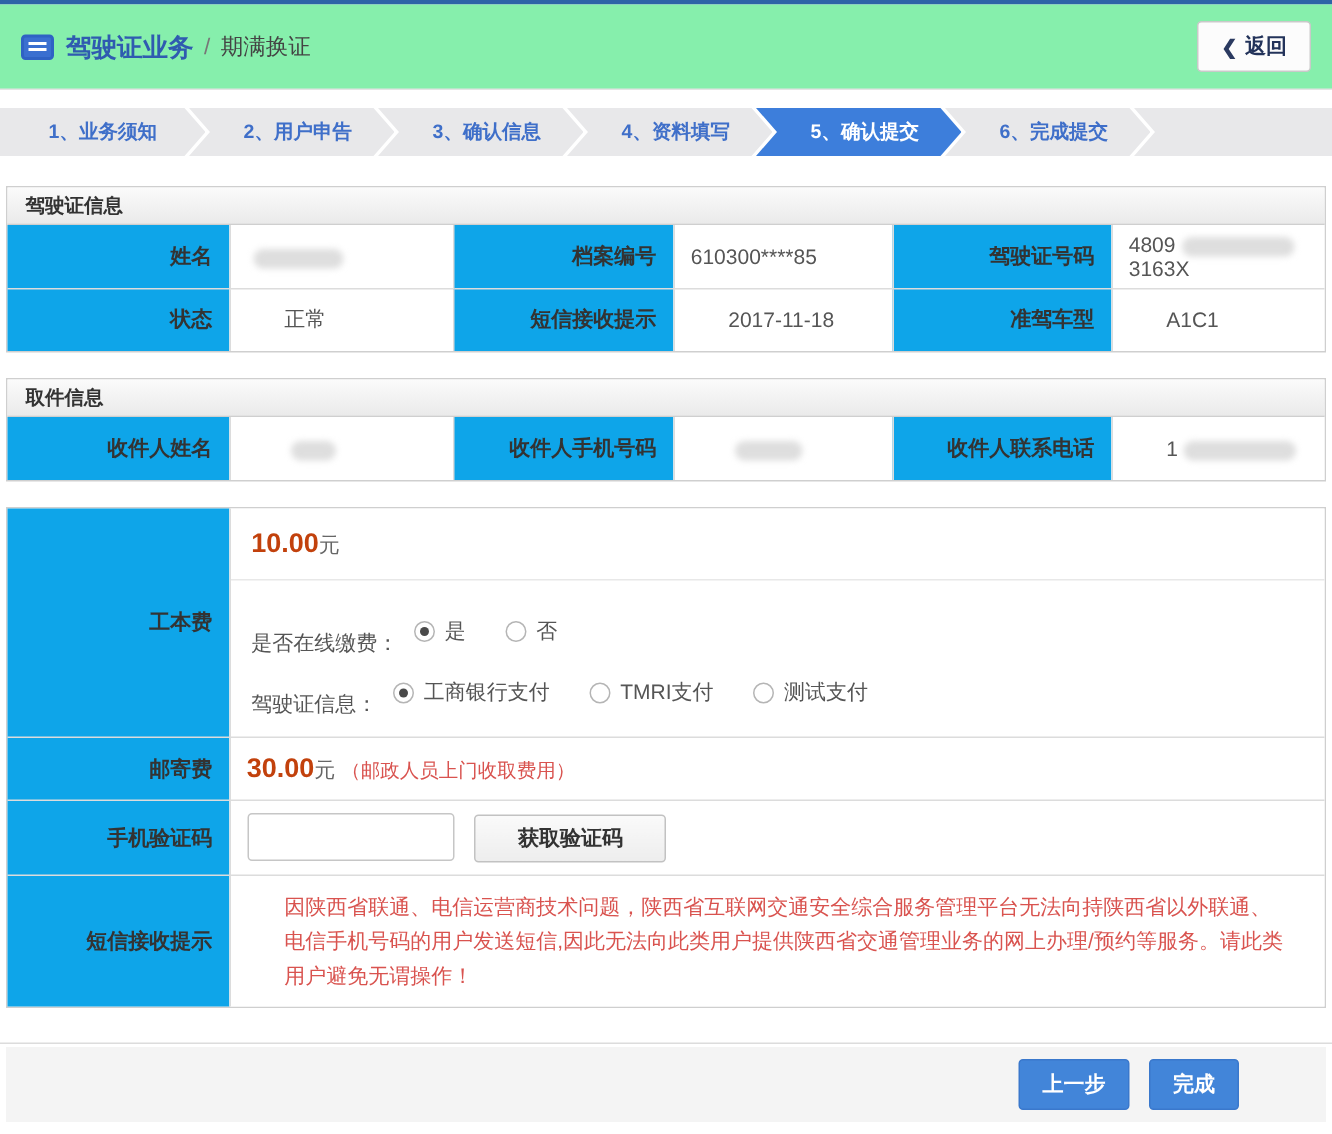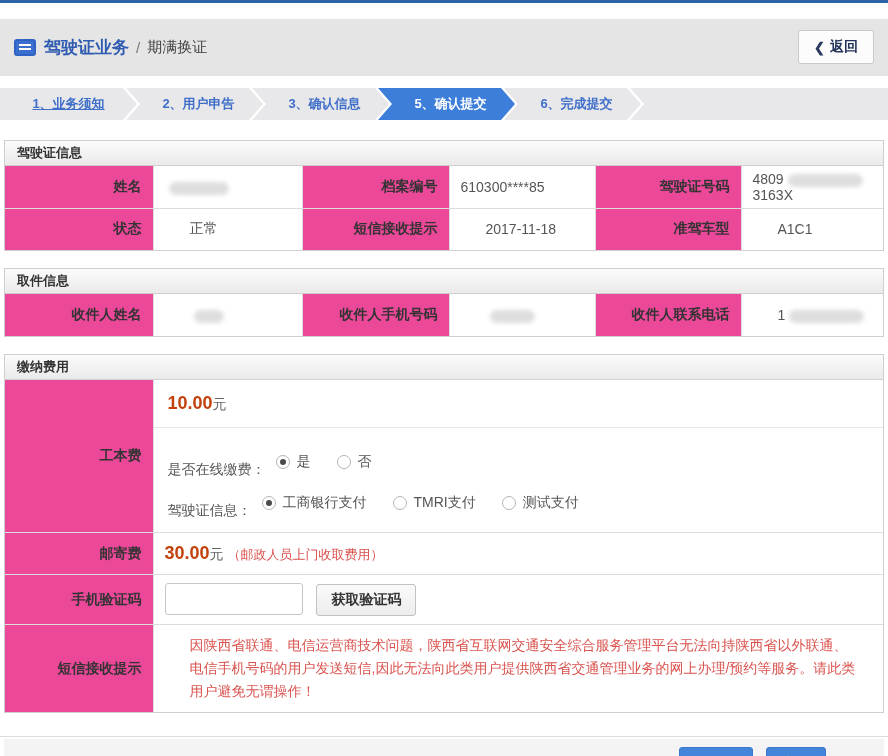--- a/index.html
+++ b/index.html
@@ -2,54 +2,54 @@
 <html><head>
 <meta charset="utf-8">
 <style>
   * { margin:0; padding:0; box-sizing:border-box; }
   html,body { width:888px; height:756px; background:#fff; overflow:hidden;
     font-family:"Liberation Sans","DejaVu Sans",sans-serif; }
 
   
   .top-border { height:3px; background:#2d64a7; }
   .header { height:57px; display:flex; align-items:center; padding:0 14px;
-    border-bottom:1px solid #e4e4e4; background:#e5e5e5;margin-top:16px; }
+    border-bottom:1px solid #e4e4e4; background:#86efac; }
   .hd-icon { width:22px; height:17px; border:2px solid #2f62c4; border-radius:3px;
     margin-right:8px; position:relative; background:#3a6fd0; }
   .hd-icon::before { content:""; position:absolute; left:3px; right:3px; top:3px;
     height:2px; background:#fff; box-shadow:0 4px 0 #fff; }
   .hd-title { font-size:17px; font-weight:bold; color:#2f5bb0; }
   .hd-divider { font-size:15px; color:#777; margin:0 7px; }
   .hd-subtitle { font-size:15px; color:#444; }
   .spacer { flex:1; }
   .back-btn { display:flex; align-items:center; gap:5px; background:#fcfcfc;
     border:1px solid #c9c9c9; border-radius:3px; padding:7px 15px; font-size:14px;
     color:#23335a; font-weight:bold; cursor:pointer; }
   .back-btn .chev { font-size:13px; color:#2b3a60; }
 
   
   .steps { display:flex; margin:12px 0 0 0; height:32px; }
   .step { width:137px; height:32px; background:#e8e8ea; color:#3f6fc9;
     font-size:13px; font-weight:bold; line-height:32px; text-align:center;
     clip-path:polygon(0 0, calc(100% - 14px) 0, 100% 50%, calc(100% - 14px) 100%, 0 100%, 14px 50%);
     padding-left:8px; }
-  .step:first-child { clip-path:polygon(0 0, calc(100% - 14px) 0, 100% 50%, calc(100% - 14px) 100%, 0 100%); padding-left:0;text-decoration:underline; }
+  .step:first-child { clip-path:polygon(0 0, calc(100% - 14px) 0, 100% 50%, calc(100% - 14px) 100%, 0 100%); padding-left:0; }
   .step + .step, .step-filler { margin-left:-11px; }
   .step.active { background:#3d7edb; color:#fff; }
   .step-filler { flex:1; height:32px; background:#e8e8ea;
     clip-path:polygon(0 0, 100% 0, 100% 100%, 0 100%, 14px 50%); }
 
   
   .section { margin:20px 4px 0 4px; border:1px solid #cfcfcf; }
   .sec-title { height:25px; line-height:24px; padding-left:12px; font-size:13px;
     font-weight:bold; color:#333; background:linear-gradient(#fbfbfb,#eaeaea);
     border-bottom:1px solid #cfcfcf; }
   table.info { width:100%; border-collapse:collapse; table-layout:fixed; }
   table.info td { border:1px solid #dcdcdc; height:42px; font-size:14px; padding:0 11px; }
-  table.info td.lbl { background:#ec4899; color:#333; font-weight:bold; text-align:right; }
+  table.info td.lbl { background:#0ea5e9; color:#333; font-weight:bold; text-align:right; }
   table.info td.val { background:#fff; color:#555; text-align:left; }
   table.info tr td:first-child { border-left:none; }
   table.info tr td:last-child { border-right:none; }
   table.info tr:first-child td { border-top:none; }
   table.info tr:last-child td { border-bottom:none;padding-left:36px; }
 
   .pill { display:inline-block; height:13px; border-radius:7px; background:#dedede;
     filter:blur(2px); vertical-align:middle; margin:0 4px; }
   .pill.w30{width:30px}.pill.w45{width:45px}.pill.w60{width:60px}
   .pill.w75{width:75px}.pill.w150{width:150px}
@@ -63,21 +63,21 @@
   .radio-rows { padding:10px 14px 12px 14px; }
   .radio-line { display:flex; align-items:center; margin-top:7px; font-size:14px; color:#555; }
   .radio-line .rl-label { margin-right:10px;margin-top:16px; }
   .radio-opt { display:flex; align-items:center; margin-right:26px; cursor:pointer; }
   .radio { width:14px; height:14px; border:1px solid #b5b5b5; border-radius:50%;
     background:#fff; margin-right:7px; position:relative; flex:0 0 auto; }
   .radio.checked::after { content:""; position:absolute; left:3px; top:3px;
     width:6px; height:6px; border-radius:50%; background:#4a4a4a; }
   .sms-input { width:138px; height:32px; border:1px solid #c6c6c6; border-radius:3px;
     padding:0 8px; font-size:14px; margin-right:10px; }
-  .code-btn { height:32px; padding:0 14px; background:linear-gradient(#fafafa,#ededed);
+  .code-btn { height:32px; padding:0 28px; background:linear-gradient(#fafafa,#ededed);
     border:1px solid #c2c2c2; border-radius:3px; font-size:14px; font-weight:bold;
     color:#333; cursor:pointer; }
   .notice-text { font-size:14px; color:#d9534f; line-height:23px; padding:9px 14px 9px 0; }
 
   
   .page-bottom { margin-top:23px; border-top:1px solid #dcdcdc; padding:2px 4px 0 4px; }
   .footer-bar { background:#f4f4f4; height:50px; display:flex; align-items:center;
     justify-content:flex-end; gap:13px; padding-right:58px; }
   .btn-primary { background:#4285d9; border:1px solid #3a78cc; border-radius:3px;
     color:#fff; font-size:14px; font-weight:bold; padding:7px 15px; cursor:pointer; }
@@ -96,20 +96,21 @@
   <button class="back-btn">
     <span class="chev">❮</span>
     <span>返回</span>
   </button>
 </div>
 
 <div class="steps">
   <div class="step">1、业务须知</div>
   <div class="step">2、用户申告</div>
   <div class="step">3、确认信息</div>
+  <div class="step">4、资料填写</div>
   <div class="step active">5、确认提交</div>
   <div class="step">6、完成提交</div>
   <div class="step-filler"></div>
 </div>
 
 <div class="section">
   <div class="sec-title">驾驶证信息</div>
   <table class="info">
     <colgroup>
         <col style="width:148px">
@@ -162,21 +163,20 @@
       <td class="lbl">收件人联系电话</td>
       <td class="val">
         <span>1</span><span class="pill w75"></span>
       </td>
     </tr>
   </tbody>
     </table>
 </div>
 
 <div class="section" style="margin-top:17px">
-  <div class="sec-title">缴纳费用</div>
   <table class="info">
     <colgroup>
         <col style="width:148px">
         <col>
       </colgroup>
     <tbody>
         <tr>
       <td class="lbl">工本费</td>
       <td class="val work-fee-cell">
         <div class="amount-row">

